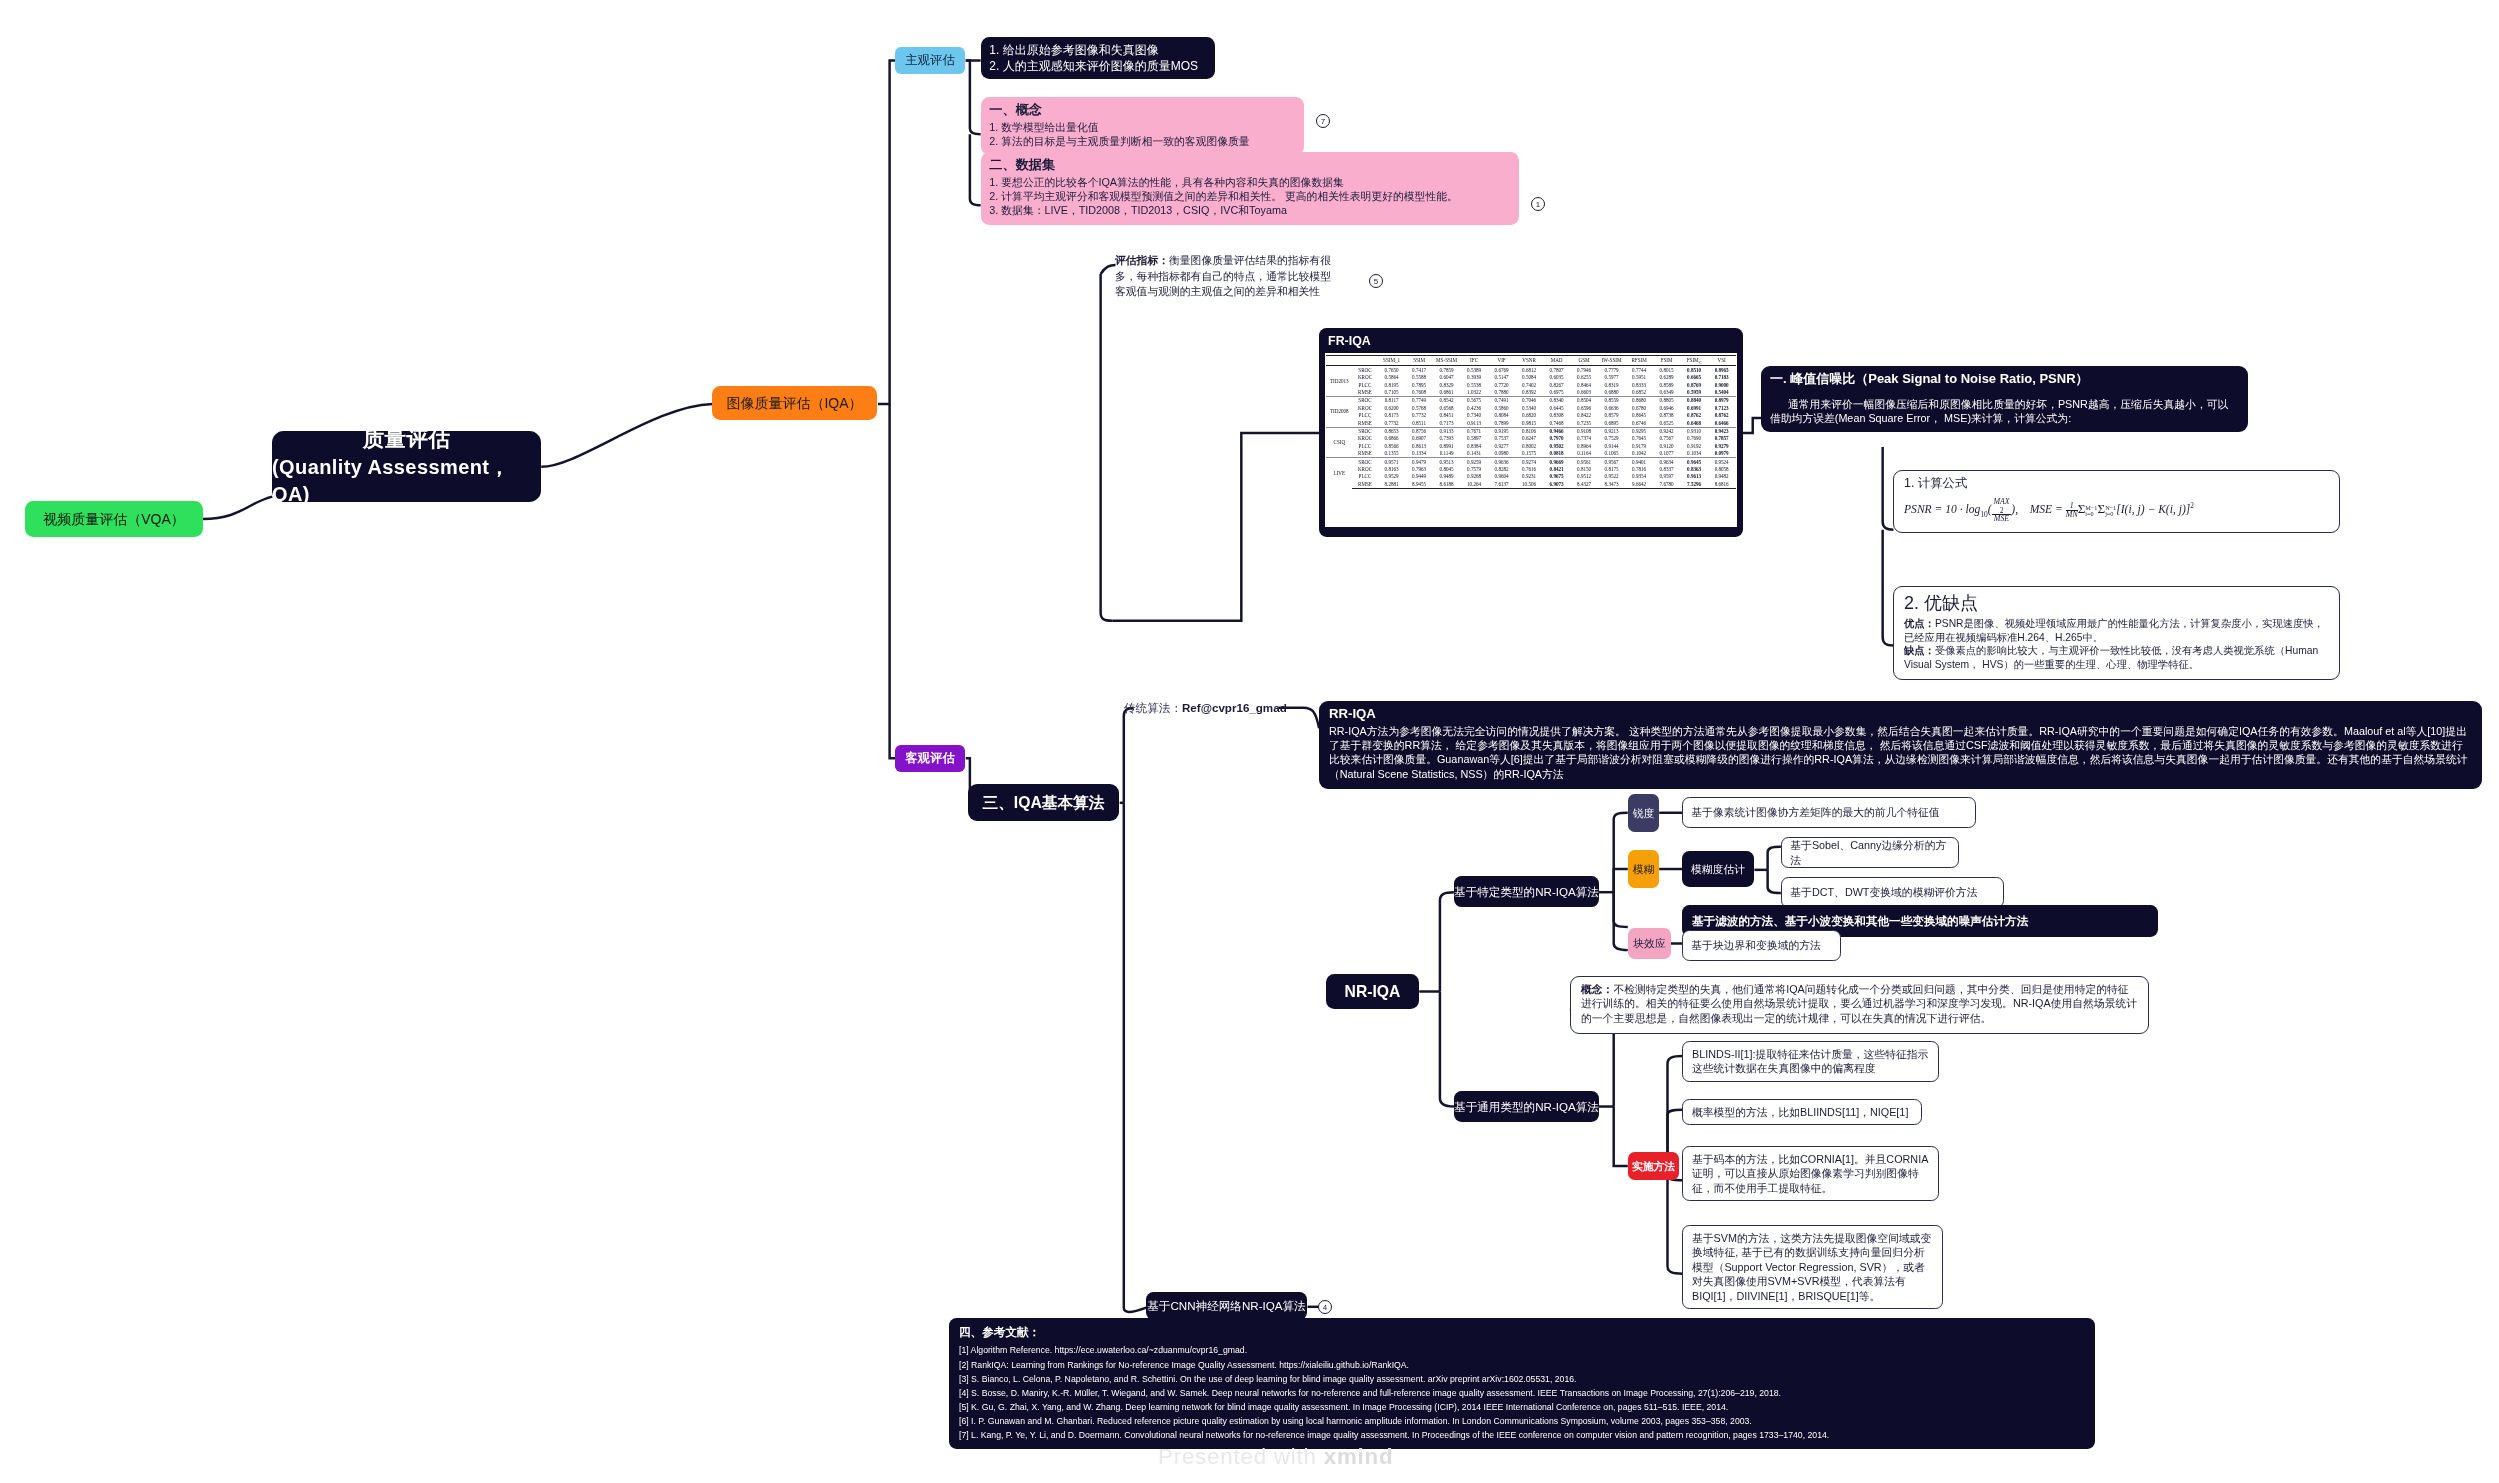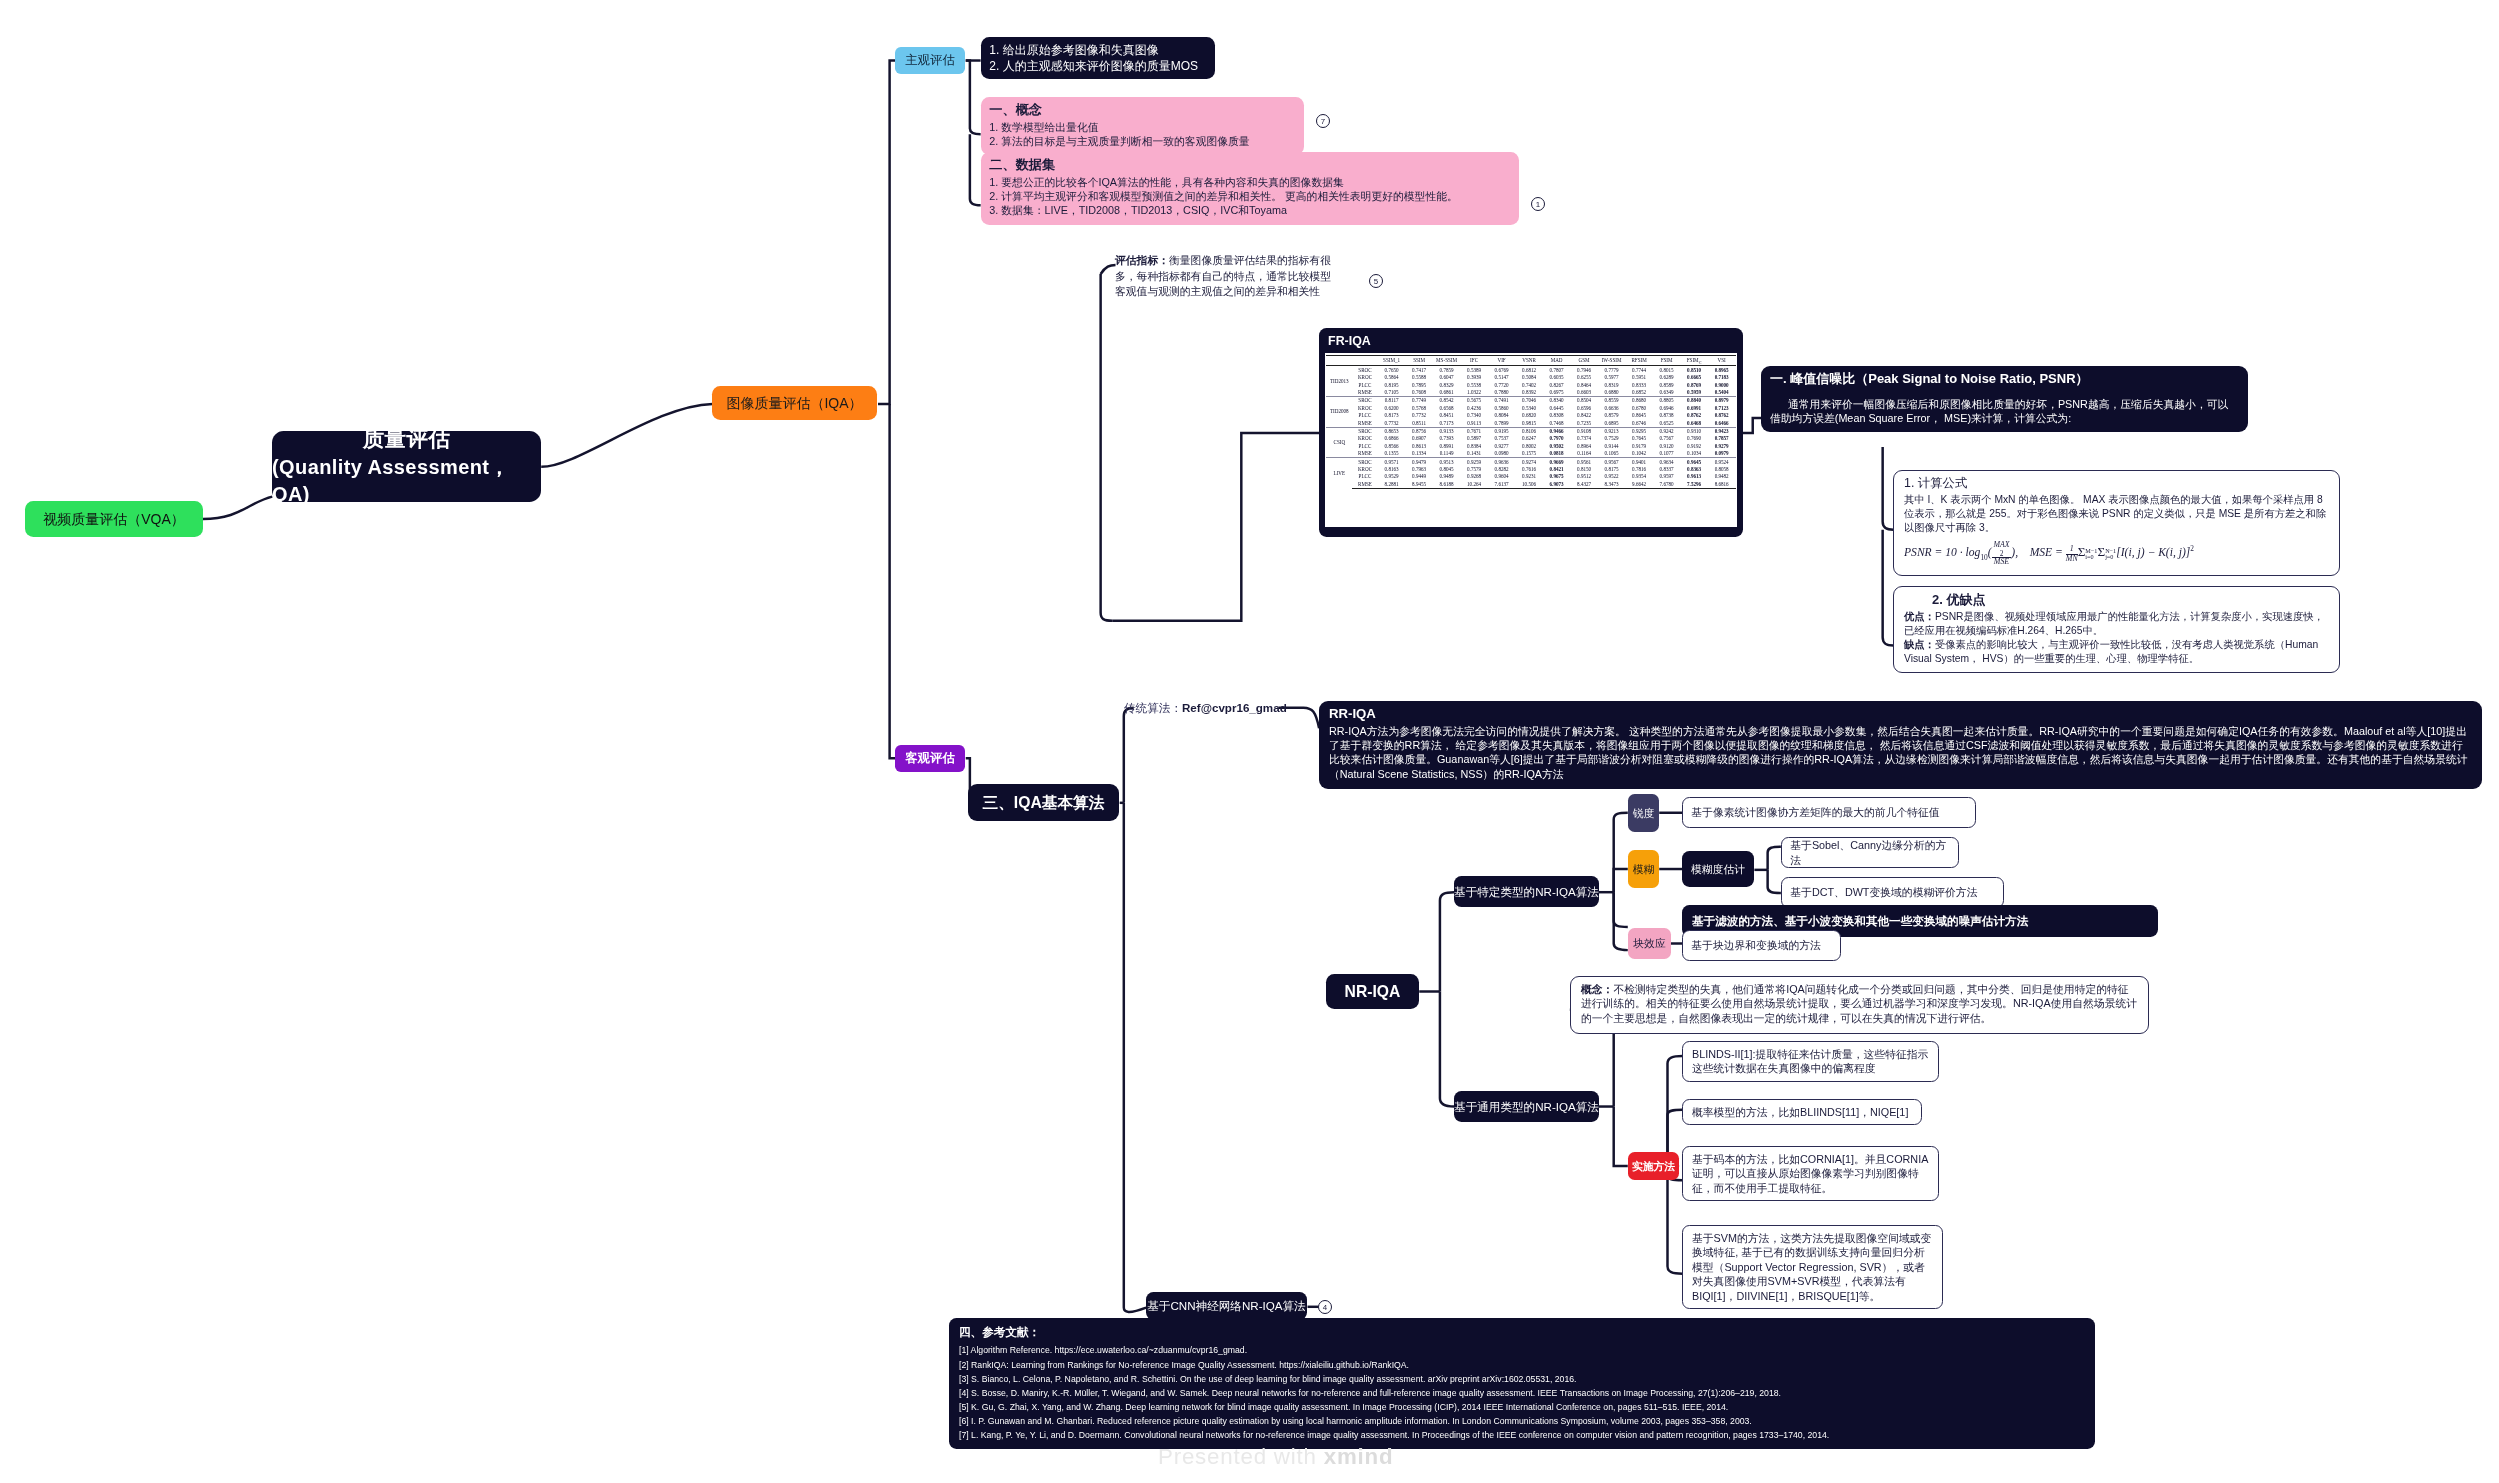--- a/index.html
+++ b/index.html
@@ -198,21 +198,21 @@
     font-style: normal; vertical-align: middle; text-align: left;
   }
   #formula-box .formula .lim span { display: block; }
 
   #proscons-box {
     left: 1893px; top: 586px;
     width: 447px; padding: 4.1px 10px 6.6px 10px;
     font-size: 10.3px;
     border-radius: 9px;
   }
-  #proscons-box .hd { font-size: 13px; font-weight: bold; margin-bottom: 1.7px; margin-left: 28px; }
+  #proscons-box .hd { font-size: 18px; font-weight: normal; margin-bottom: 1.7px; }
   #proscons-box b { font-weight: bold; }
 
   
   #rr-iqa {
     left: 1319px; top: 701px;
     width: 1163px; padding: 4.1px 10px 7.4px 10px;
     font-size: 10.8px;
     border-radius: 9px;
   }
   #rr-iqa .hd { font-size: 13.2px; font-weight: bold; margin-bottom: 0.8px; }
@@ -805,21 +805,20 @@
     </div>
   </div>
 
   <div class="node dark" id="psnr-box">
     <div class="hd">一. 峰值信噪比（Peak Signal to Noise Ratio, PSNR）</div>
     <div class="ind">通常用来评价一幅图像压缩后和原图像相比质量的好坏，PSNR越高，压缩后失真越小，可以借助均方误差(Mean Square Error， MSE)来计算，计算公式为:</div>
   </div>
 
   <div class="node outline" id="formula-box">
     <div class="hd">1. 计算公式</div>
-    <div>其中 I、K 表示两个 MxN 的单色图像。 MAX 表示图像点颜色的最大值，如果每个采样点用 8 位表示，那么就是 255。对于彩色图像来说 PSNR 的定义类似，只是 MSE 是所有方差之和除以图像尺寸再除 3。</div>
     <div class="formula">
       <span>PSNR = 10 · log</span><span class="sub">10</span>(<span class="frac"><span class="num">
             <span>MAX</span>
             <span class="sup">2</span>
           </span><span>MSE</span></span>),&nbsp;&nbsp;&nbsp;&nbsp;<span>MSE = </span><span class="frac"><span class="num">1</span><span>MN</span></span><span class="big">Σ</span><span class="lim"><span>M−1</span><span>i=0</span></span><span class="big">Σ</span><span class="lim"><span>N−1</span><span>j=0</span></span><span>[I(i, j) − K(i, j)]</span><span class="sup">2</span>
     </div>
   </div>
 
   <div class="node outline" id="proscons-box">
     <div class="hd">2. 优缺点</div>

